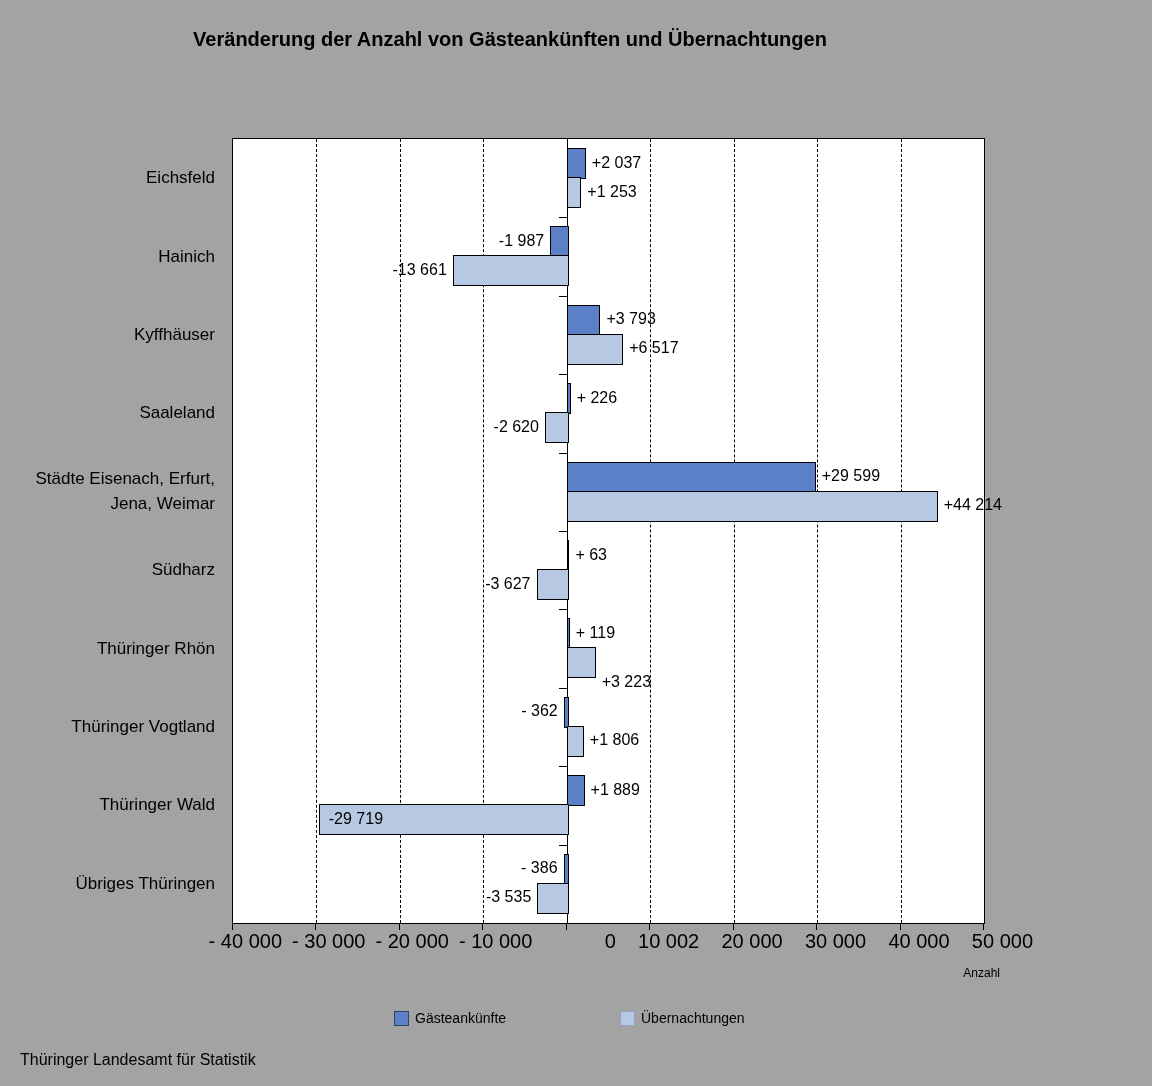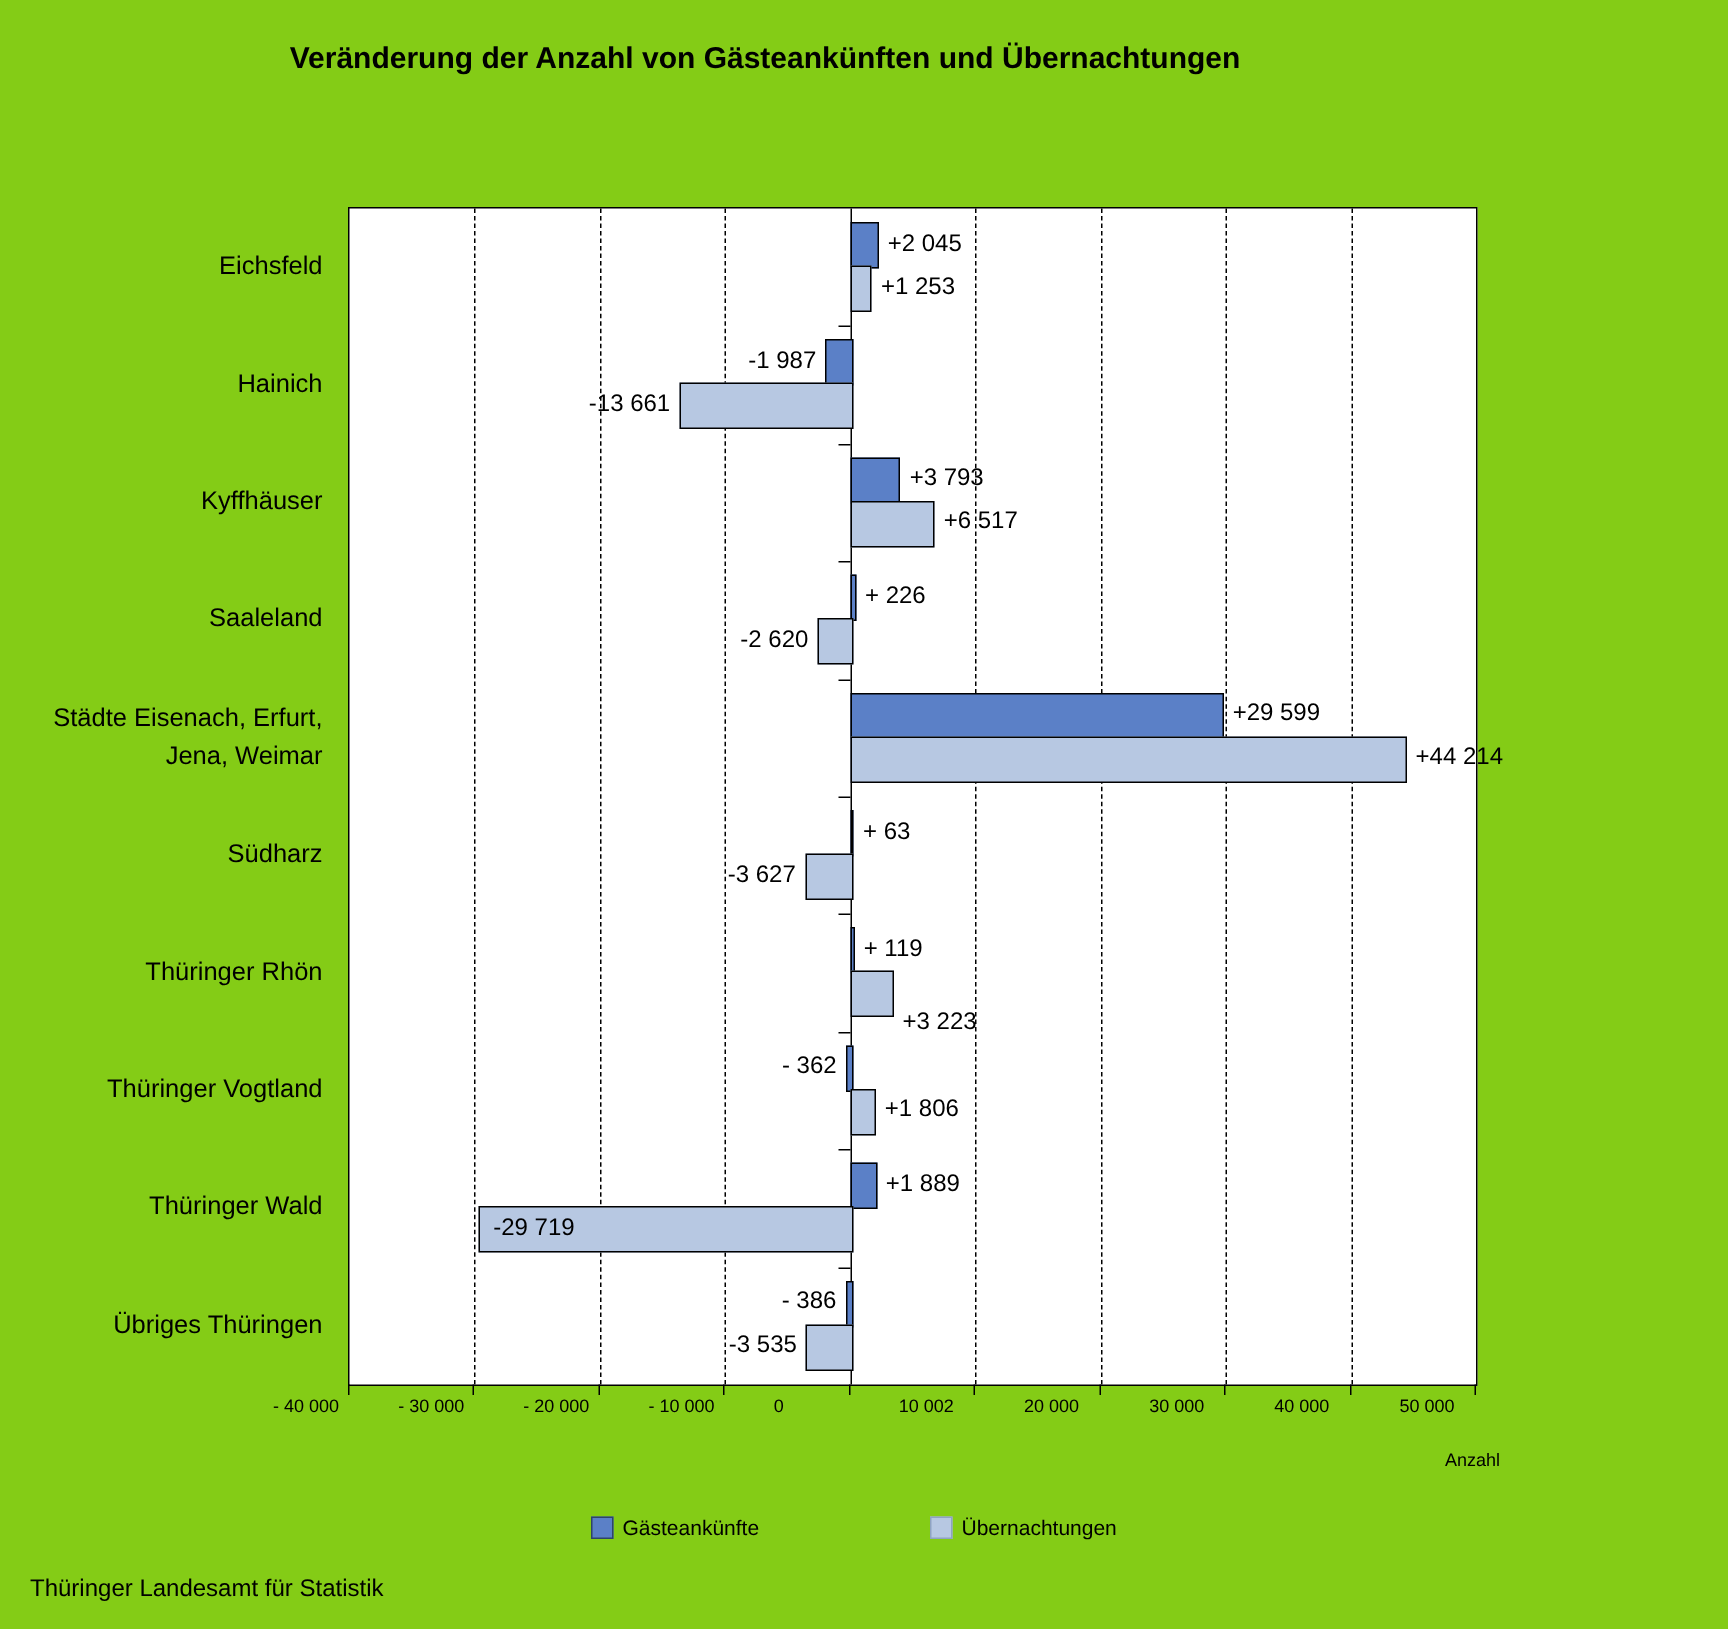--- a/index.html
+++ b/index.html
@@ -1,32 +1,32 @@
 <!DOCTYPE html>
 <html><head>
 <meta charset="utf-8">
 <style>
   html,body{margin:0;padding:0;background:#ffffff;}
-  #page{position:relative;width:1152px;height:1086px;background:#84cc16;
+  #page{position:relative;width:1152px;height:1086px;background:#a3a3a3;
         font-family:"Liberation Sans",sans-serif;color:#000;overflow:hidden;}
   #title{position:absolute;left:0;top:26px;width:1020px;text-align:center;
          font-size:20px;font-weight:bold;line-height:27px;white-space:pre-wrap;}
   #plot{position:absolute;left:232px;top:138px;width:751px;height:784px;
         border:1px solid #000;background:#fff;overflow:visible;}
   .gridline{position:absolute;top:0;bottom:0;width:0;border-left:1px dashed #000;}
   .zero-axis{position:absolute;top:0;bottom:0;width:1px;background:#000;}
   .bar{position:absolute;border:1px solid #000;}
   .bar-label{position:absolute;height:20px;line-height:20px;font-size:16px;
              white-space:pre;}
   .cat-tick{position:absolute;height:1px;width:8px;background:#000;}
   .cat-label{position:absolute;text-align:right;font-size:17px;line-height:25px;
              white-space:pre-line;transform:translateY(-50%);width:240px;}
   .x-tick{position:absolute;width:1px;height:7px;background:#000;top:923px;}
-  .x-tick-label{position:absolute;top:930px;width:100px;text-align:left;
-                font-size:12px;white-space:pre;}
+  .x-tick-label{position:absolute;top:930px;width:100px;text-align:right;
+                font-size:20px;white-space:pre;}
   #xlabel{position:absolute;top:966px;left:900px;width:100px;text-align:right;
           font-size:12px;}
   .legend-item{position:absolute;top:1006px;height:20px;display:flex;
                align-items:flex-end;font-size:14px;}
   .legend-swatch{width:13px;height:13px;margin-right:6px;border:1px solid #44536f;
                  display:inline-block;}
   #footer{position:absolute;left:20px;top:1051px;font-size:16px;}
 </style>
 </head>
 <body>
@@ -49,21 +49,21 @@
       <div class="cat-tick" style="left: 325.778px; top: 78.4px;"></div>
       <div class="cat-tick" style="left: 325.778px; top: 156.8px;"></div>
       <div class="cat-tick" style="left: 325.778px; top: 235.2px;"></div>
       <div class="cat-tick" style="left: 325.778px; top: 313.6px;"></div>
       <div class="cat-tick" style="left: 325.778px; top: 392px;"></div>
       <div class="cat-tick" style="left: 325.778px; top: 470.4px;"></div>
       <div class="cat-tick" style="left: 325.778px; top: 548.8px;"></div>
       <div class="cat-tick" style="left: 325.778px; top: 627.2px;"></div>
       <div class="cat-tick" style="left: 325.778px; top: 705.6px;"></div>
       <div class="bar" style="background: rgb(91, 128, 199); height: 29px; top: 9px; width: 17.0644px; left: 333.778px;"></div>
-      <div class="bar-label" style="top: 13.5px; left: 358.842px;">+2 045</div>
+      <div class="bar-label" style="top: 13.5px; left: 358.842px;">+2 037</div>
       <div class="bar" style="background: rgb(91, 128, 199); height: 29px; top: 87.4px; width: 16.5804px; left: 317.197px;"></div>
       <div class="bar-label" style="top: 91.9px; right: 439.803px;">-1 987</div>
       <div class="bar" style="background: rgb(91, 128, 199); height: 29px; top: 165.8px; width: 31.6505px; left: 333.778px;"></div>
       <div class="bar-label" style="top: 170.3px; left: 373.428px;">+3 793</div>
       <div class="bar" style="background: rgb(91, 128, 199); height: 29px; top: 244.2px; width: 1.88584px; left: 333.778px;"></div>
       <div class="bar-label" style="top: 248.7px; left: 343.664px;">+ 226</div>
       <div class="bar" style="background: rgb(91, 128, 199); height: 29px; top: 322.6px; width: 246.987px; left: 333.778px;"></div>
       <div class="bar-label" style="top: 327.1px; left: 588.765px;">+29 599</div>
       <div class="bar" style="background: rgb(91, 128, 199); height: 29px; top: 401px; width: 0.6px; left: 333.778px;"></div>
       <div class="bar-label" style="top: 405.5px; left: 342.378px;">+ 63</div>

